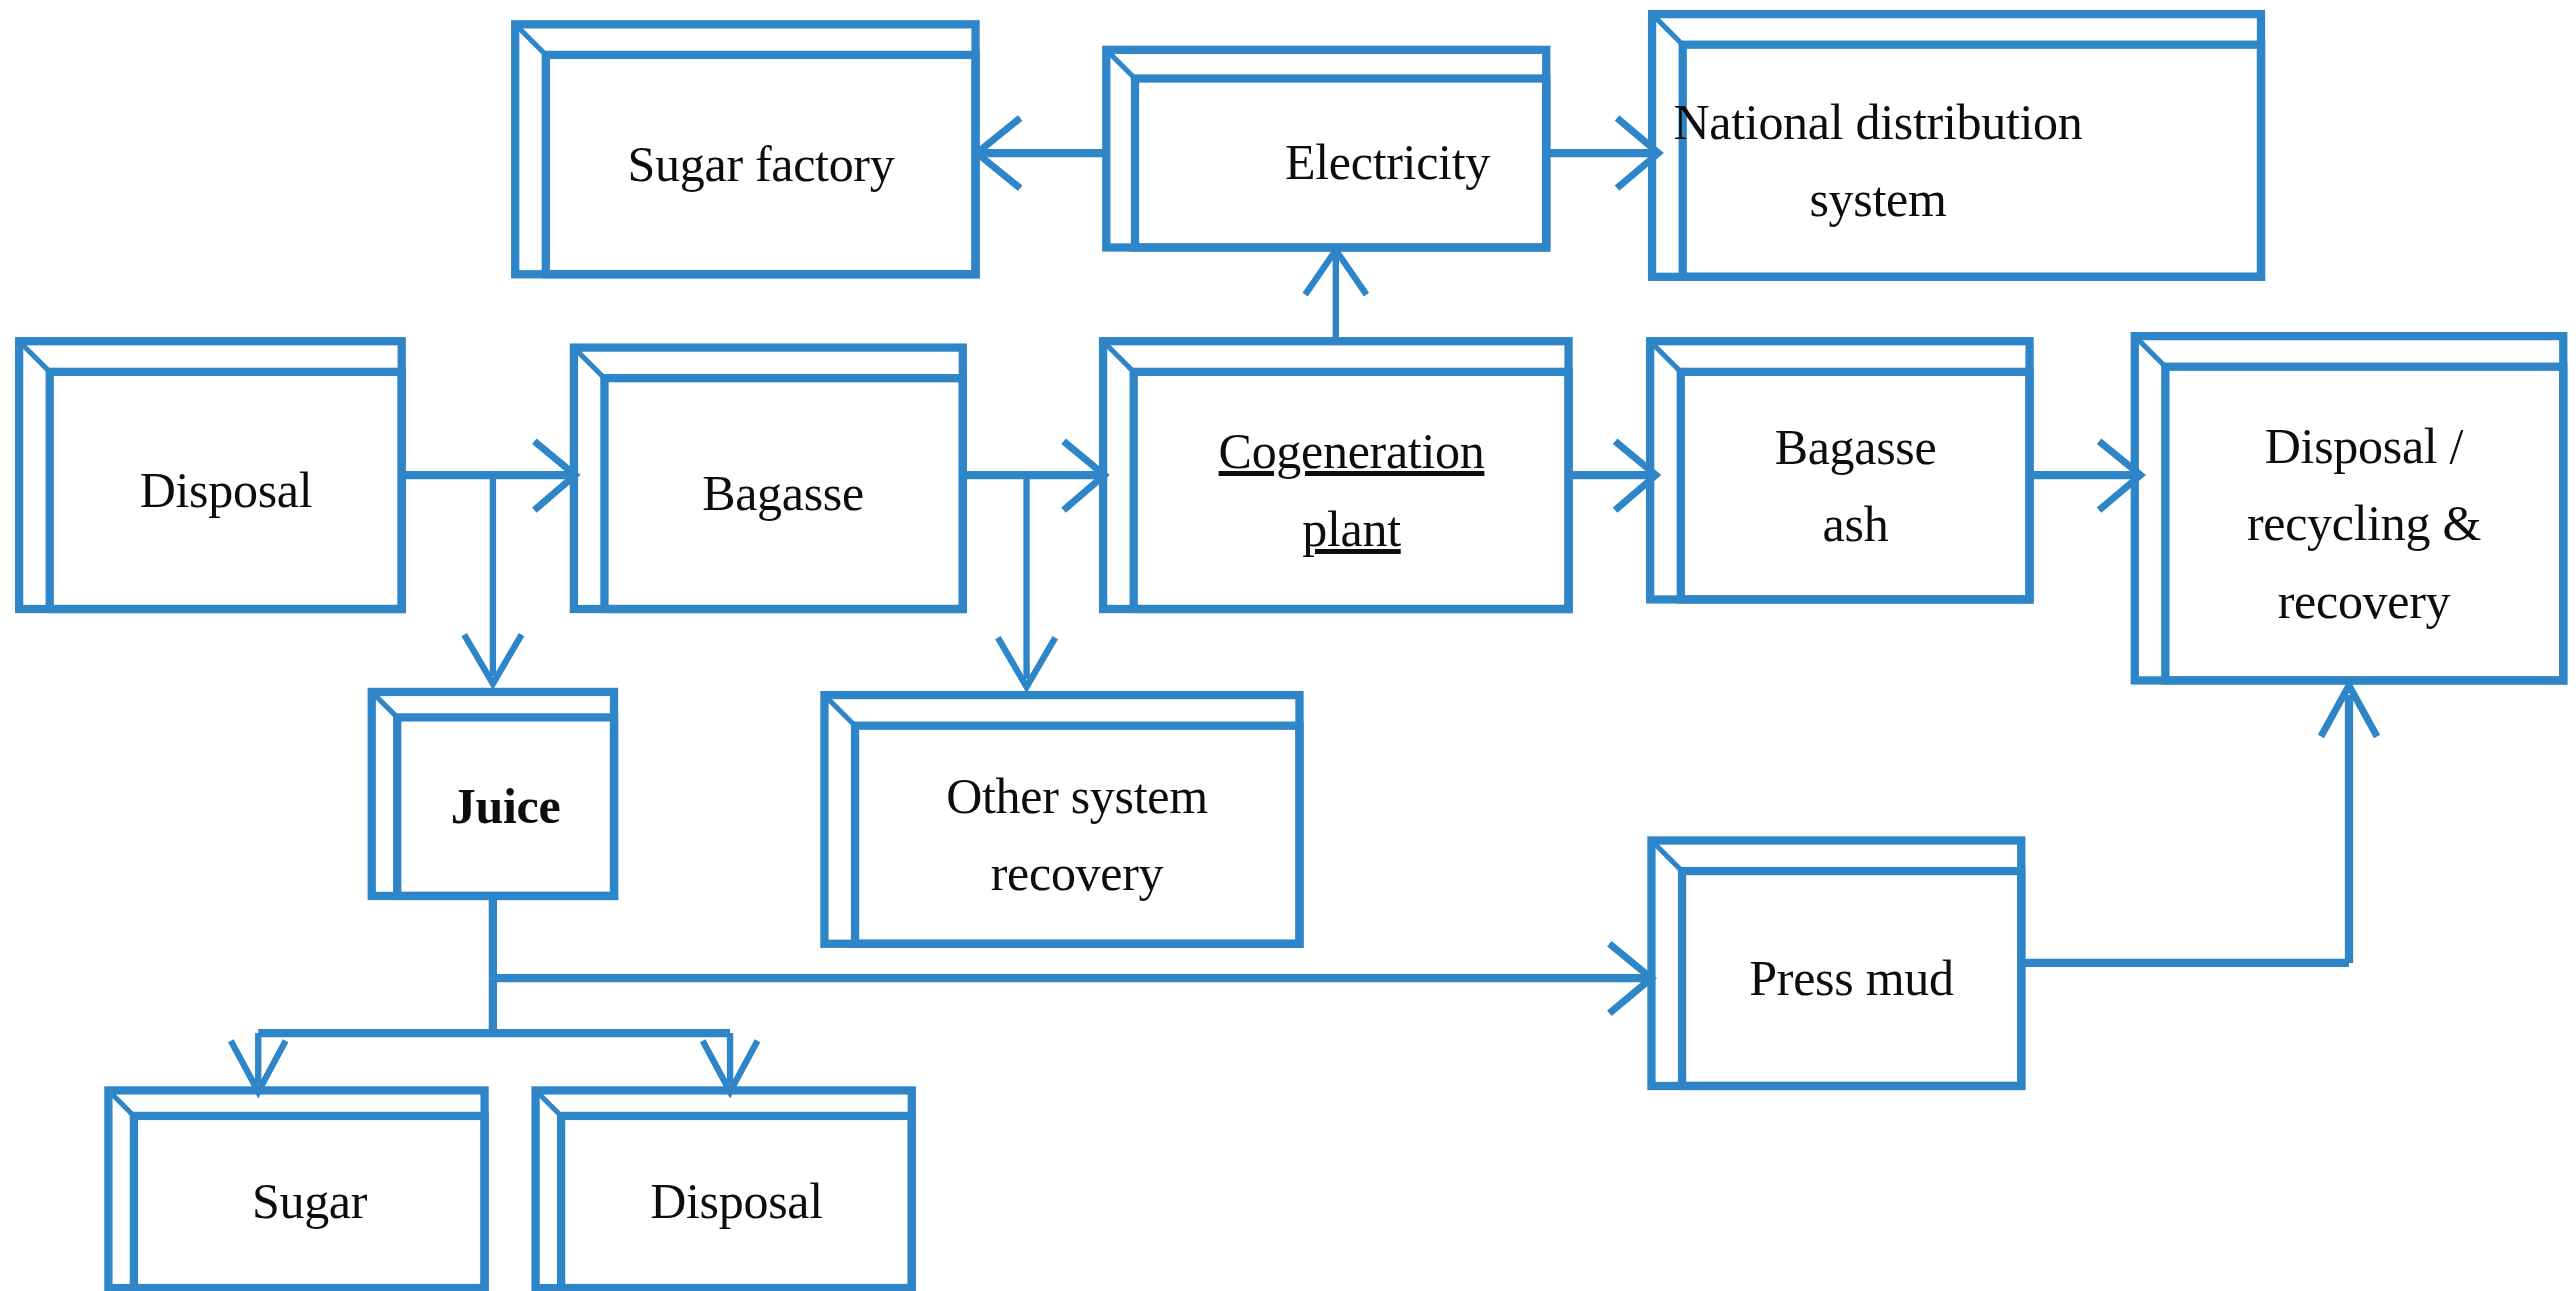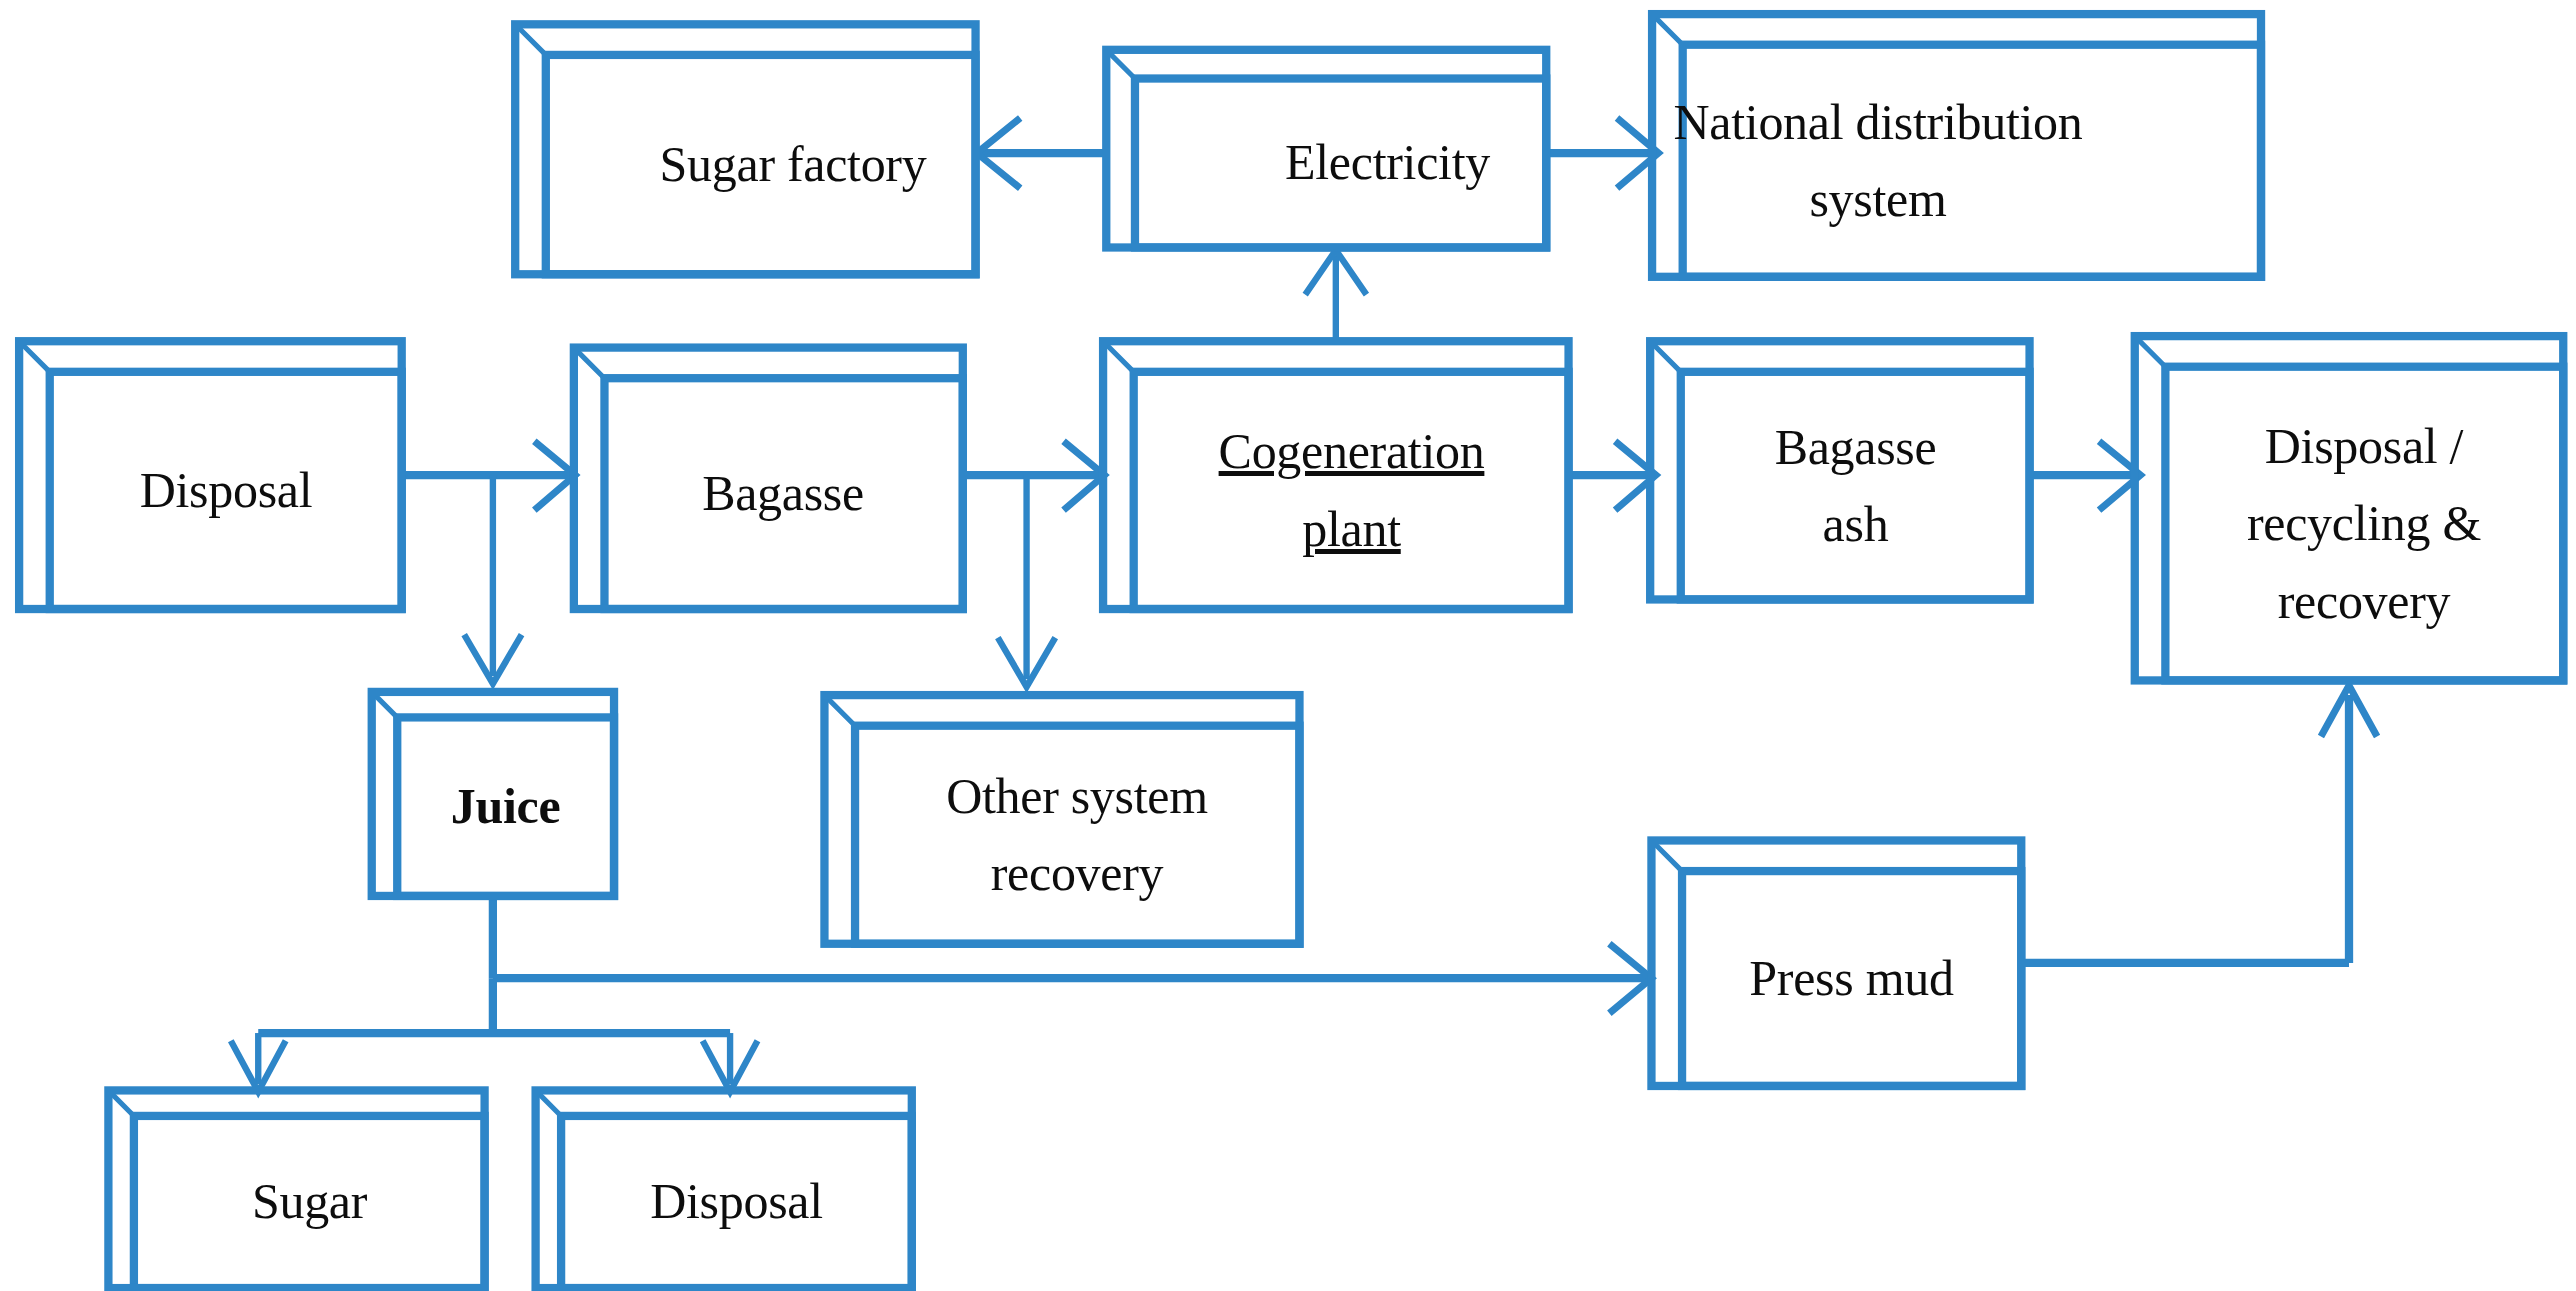--- a/index.html
+++ b/index.html
@@ -218,21 +218,21 @@
           <polygon points="880,2020 1430,2020 1430,2020 840,2020" fill="#D0D0D0" stroke="none"></polygon>
           <rect x="880" y="1750" width="550" height="270" fill="#FFFFFF" stroke="none"></rect>
           <path d="M 840,1710 L 880,1750  M 1430,1710 L 1430,1750  M 840,2020 L 880,2020  M 1430,2020 L 1430,2020" fill="none" stroke="#2E86C8" stroke-width="8"></path>
           <rect x="880" y="1750" width="550" height="270" fill="none" stroke="#2E86C8" stroke-width="13"></rect>
           <rect x="840" y="1710" width="590" height="310" fill="none" stroke="#2E86C8" stroke-width="13"></rect>
         </g>
       </g>
   </svg>
 
   <div id="labels-layer">
-      <div class="node-label" style="left: 578px; top: 55px; width: 430px; height: 219px;">Sugar factory</div>
+      <div class="node-label" style="left: 546px; top: 55px; width: 430px; height: 219px;">Sugar factory</div>
       <div class="node-label" style="left: 1182px; top: 78px; width: 411px; height: 169px;">Electricity</div>
       <div class="node-label" style="left: 1589px; top: 45px; width: 578px; height: 232px;">National distribution
 system</div>
       <div class="node-label" style="left: 50px; top: 372px; width: 352px; height: 237px;">Disposal</div>
       <div class="node-label" style="left: 604px; top: 378px; width: 358px; height: 231px;">Bagasse</div>
       <div class="node-label" style="left: 1134px; top: 372px; width: 435px; height: 237px; text-decoration: underline;">Cogeneration
 plant</div>
       <div class="node-label" style="left: 1681px; top: 372px; width: 349px; height: 228px;">Bagasse
 ash</div>
       <div class="node-label" style="left: 2165px; top: 367px; width: 398px; height: 314px;">Disposal /

